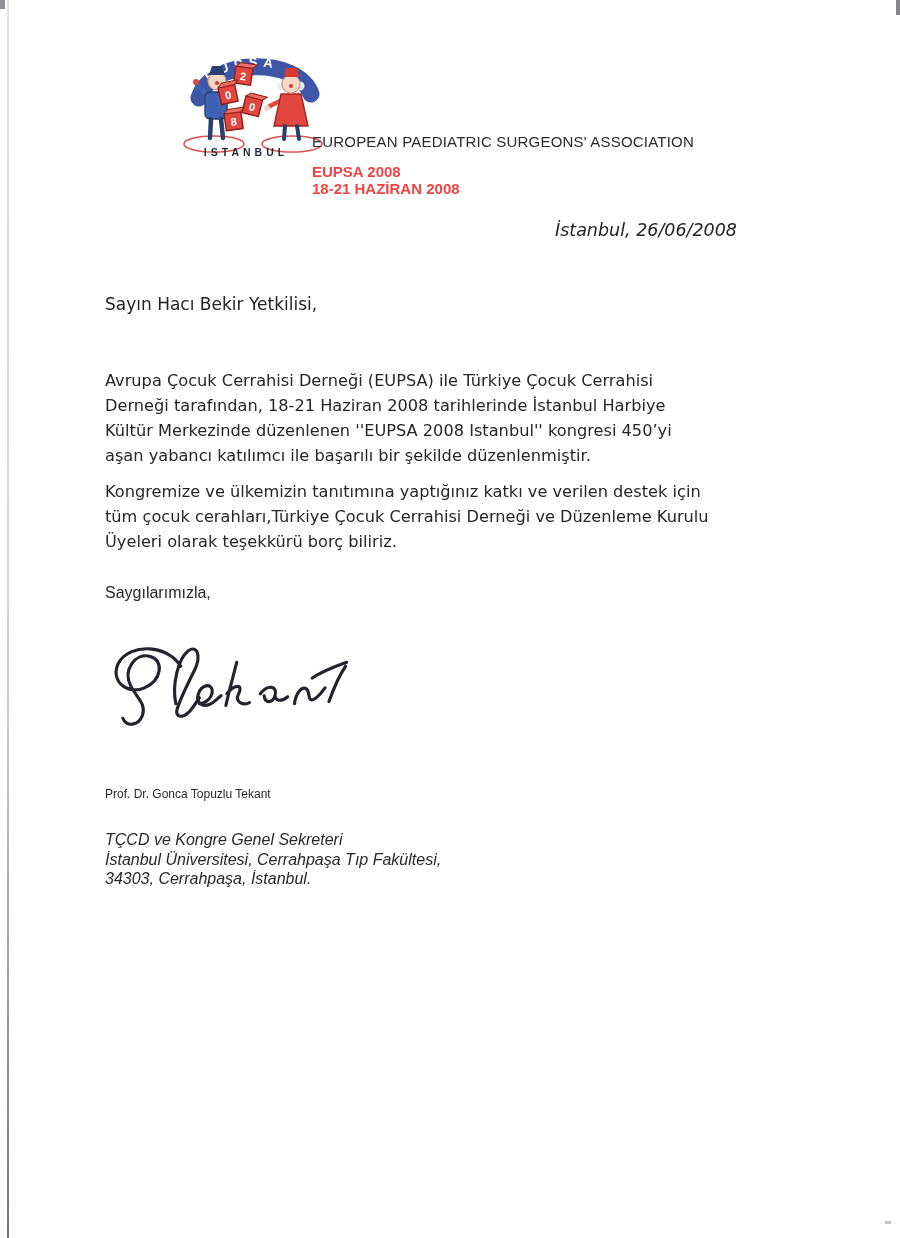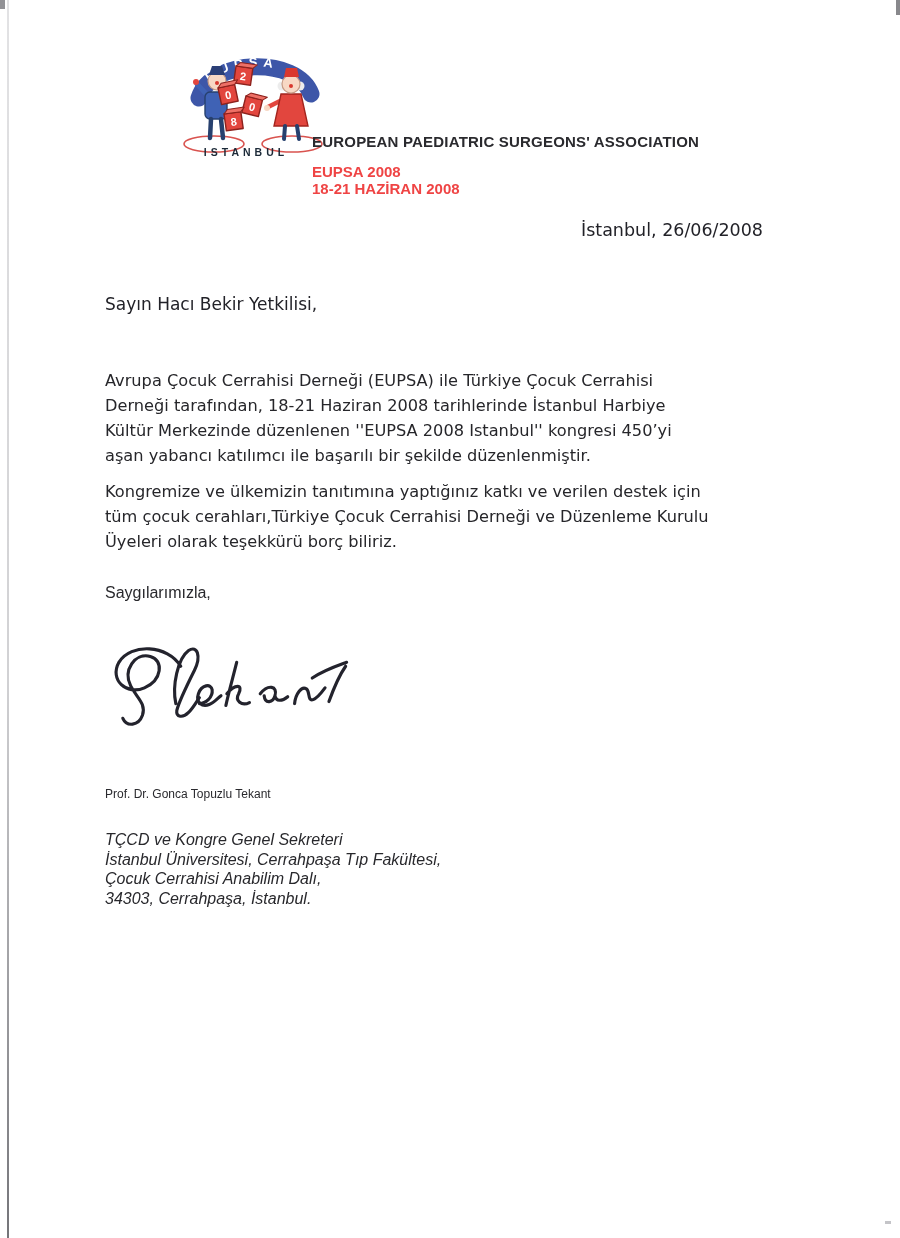--- a/index.html
+++ b/index.html
@@ -25,32 +25,32 @@
   .scan-corner-tr { right:0; top:0; width:4px; height:15px; background:#55555b; opacity:.7; }
   .scan-dash-br { right:9px; top:1221px; width:6px; height:3px; background:#c4c4c8; }
 
   
   .logo-box { left:172px; top:46px; width:164px; height:114px; }
 
   
   .header-block { left:312px; top:133px; width:400px; }
   .header-line1 {
     font-family:"Liberation Sans", sans-serif;
-    font-weight:bold; font-size:15px; line-height:17px;
+    font-weight:normal; font-size:15px; line-height:17px;
     color:#2a2a2e; letter-spacing:0.2px; white-space:nowrap;
   }
   .header-sub {
     width:252px; text-align:left;
     font-family:"Liberation Sans", sans-serif;
     font-weight:bold; font-size:15px; line-height:16.5px;
     color:#ef4444;
     margin-top:14px;
   }
 
-  .date-line { left:581px; top:220px; font-size:17.5px; color:#222228; }
+  .date-line { left:555px; top:220px; font-size:17.5px; color:#222228;font-style:italic; }
 
   .salutation { left:105px; top:294px; font-size:17px; color:#222228; }
 
   .para {
     left:105px; width:705px;
     font-size:16.2px; line-height:25px;
     color:#26262a;
     white-space:pre-line;
   }
   .para-1 { top:368px; }
@@ -188,15 +188,14 @@
   <path d="M 176,68 C 184,58 194,60 191,70 C 189,77 181,79 180,70 M 191,70 C 192,76 198,76 204,71"></path>
   <path d="M 211,78 C 212,68 218,60 223,63 C 227,66 224,76 230,74 C 235,72 239,66 242,62"></path>
   <path d="M 246,76 C 251,62 256,50 263,40 M 229,52 C 241,44 253,40 264,36"></path>
 </svg>
 
 <div class="abs signer-name">Prof. Dr. Gonca Topuzlu Tekant</div>
 
 <div class="abs sig-block">
   <div>TÇCD ve Kongre Genel Sekreteri</div>
   <div>İstanbul Üniversitesi, Cerrahpaşa Tıp Fakültesi,</div>
-  <div>Çocuk Cerrahisi Anabilim Dalı,</div>
   <div>34303, Cerrahpaşa, İstanbul.</div>
 </div>
 
 </body></html>

